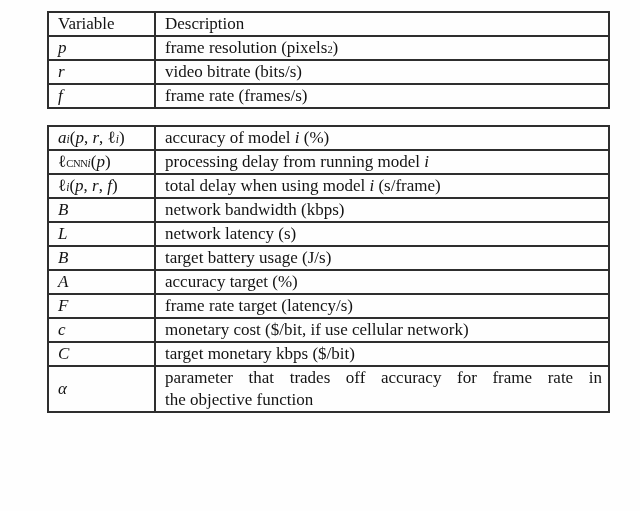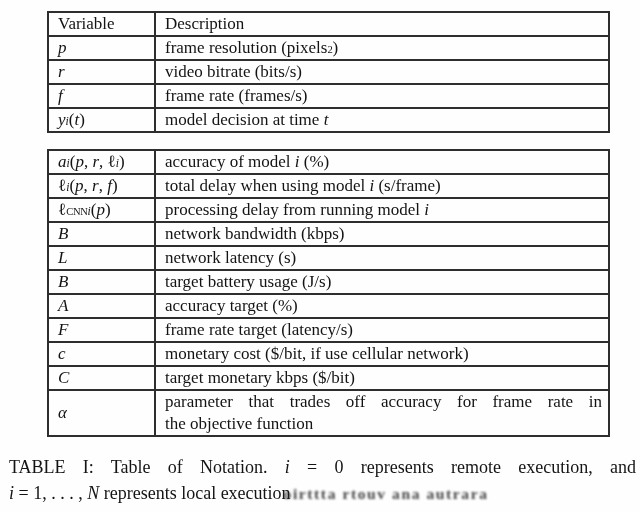--- a/index.html
+++ b/index.html
@@ -83,47 +83,43 @@
   <tr>
     <td class="var"><i>r</i></td>
     <td class="desc">video bitrate (bits/s)</td>
   </tr>
 
   <tr>
     <td class="var"><i>f</i></td>
     <td class="desc">frame rate (frames/s)</td>
   </tr>
 
-  <tr>
-    <td class="var"><i>y</i><sub><i>i</i></sub>(<i>t</i>)</td>
-    <td class="desc">model decision at time <i>t</i></td>
-  </tr>
 </tbody>
     </table>
 
     <table class="lower">
       <colgroup>
           <col class="c-var">
           <col class="c-desc">
         </colgroup>
       <tbody>
   <tr>
     <td class="var"><i>a</i><sub><i>i</i></sub>(<i>p</i>, <i>r</i>, ℓ<sub><i>i</i></sub>)</td>
     <td class="desc">accuracy of model <i>i</i> (%)</td>
   </tr>
 
 
   <tr>
-    <td class="var">ℓ<sub><i>i</i></sub>(<i>p</i>, <i>r</i>, <i>f</i>)</td>
-    <td class="desc">total delay when using model <i>i</i> (s/frame)</td>
+    <td class="var">ℓ<sup>CNN</sup><sub><i>i</i></sub>(<i>p</i>)</td>
+    <td class="desc">processing delay from running model <i>i</i></td>
   </tr>
 
   <tr>
-    <td class="var">ℓ<sup>CNN</sup><sub><i>i</i></sub>(<i>p</i>)</td>
-    <td class="desc">processing delay from running model <i>i</i></td>
+    <td class="var">ℓ<sub><i>i</i></sub>(<i>p</i>, <i>r</i>, <i>f</i>)</td>
+    <td class="desc">total delay when using model <i>i</i> (s/frame)</td>
   </tr>
 
   <tr>
     <td class="var"><i>B</i></td>
     <td class="desc">network bandwidth (kbps)</td>
   </tr>
 
   <tr>
     <td class="var"><i>L</i></td>
     <td class="desc">network latency (s)</td>
@@ -156,17 +152,14 @@
 
   <tr>
     <td class="var"><i>α</i></td>
     <td class="desc"><span class="jl">parameter that trades off accuracy for frame rate in</span>the objective function</td>
   </tr>
 </tbody>
     </table>
 
   </div>
 
-  <div class="caption">
-    <span><span class="jl">TABLE I: Table of Notation. <i>i</i> = 0 represents remote execution, and</span><i>i</i> = 1, . . . , <i>N</i> represents local execution</span><span class="garbled">oirttta rtouv ana autrara</span>
-  </div>
 
 </div>
 
 </body></html>

